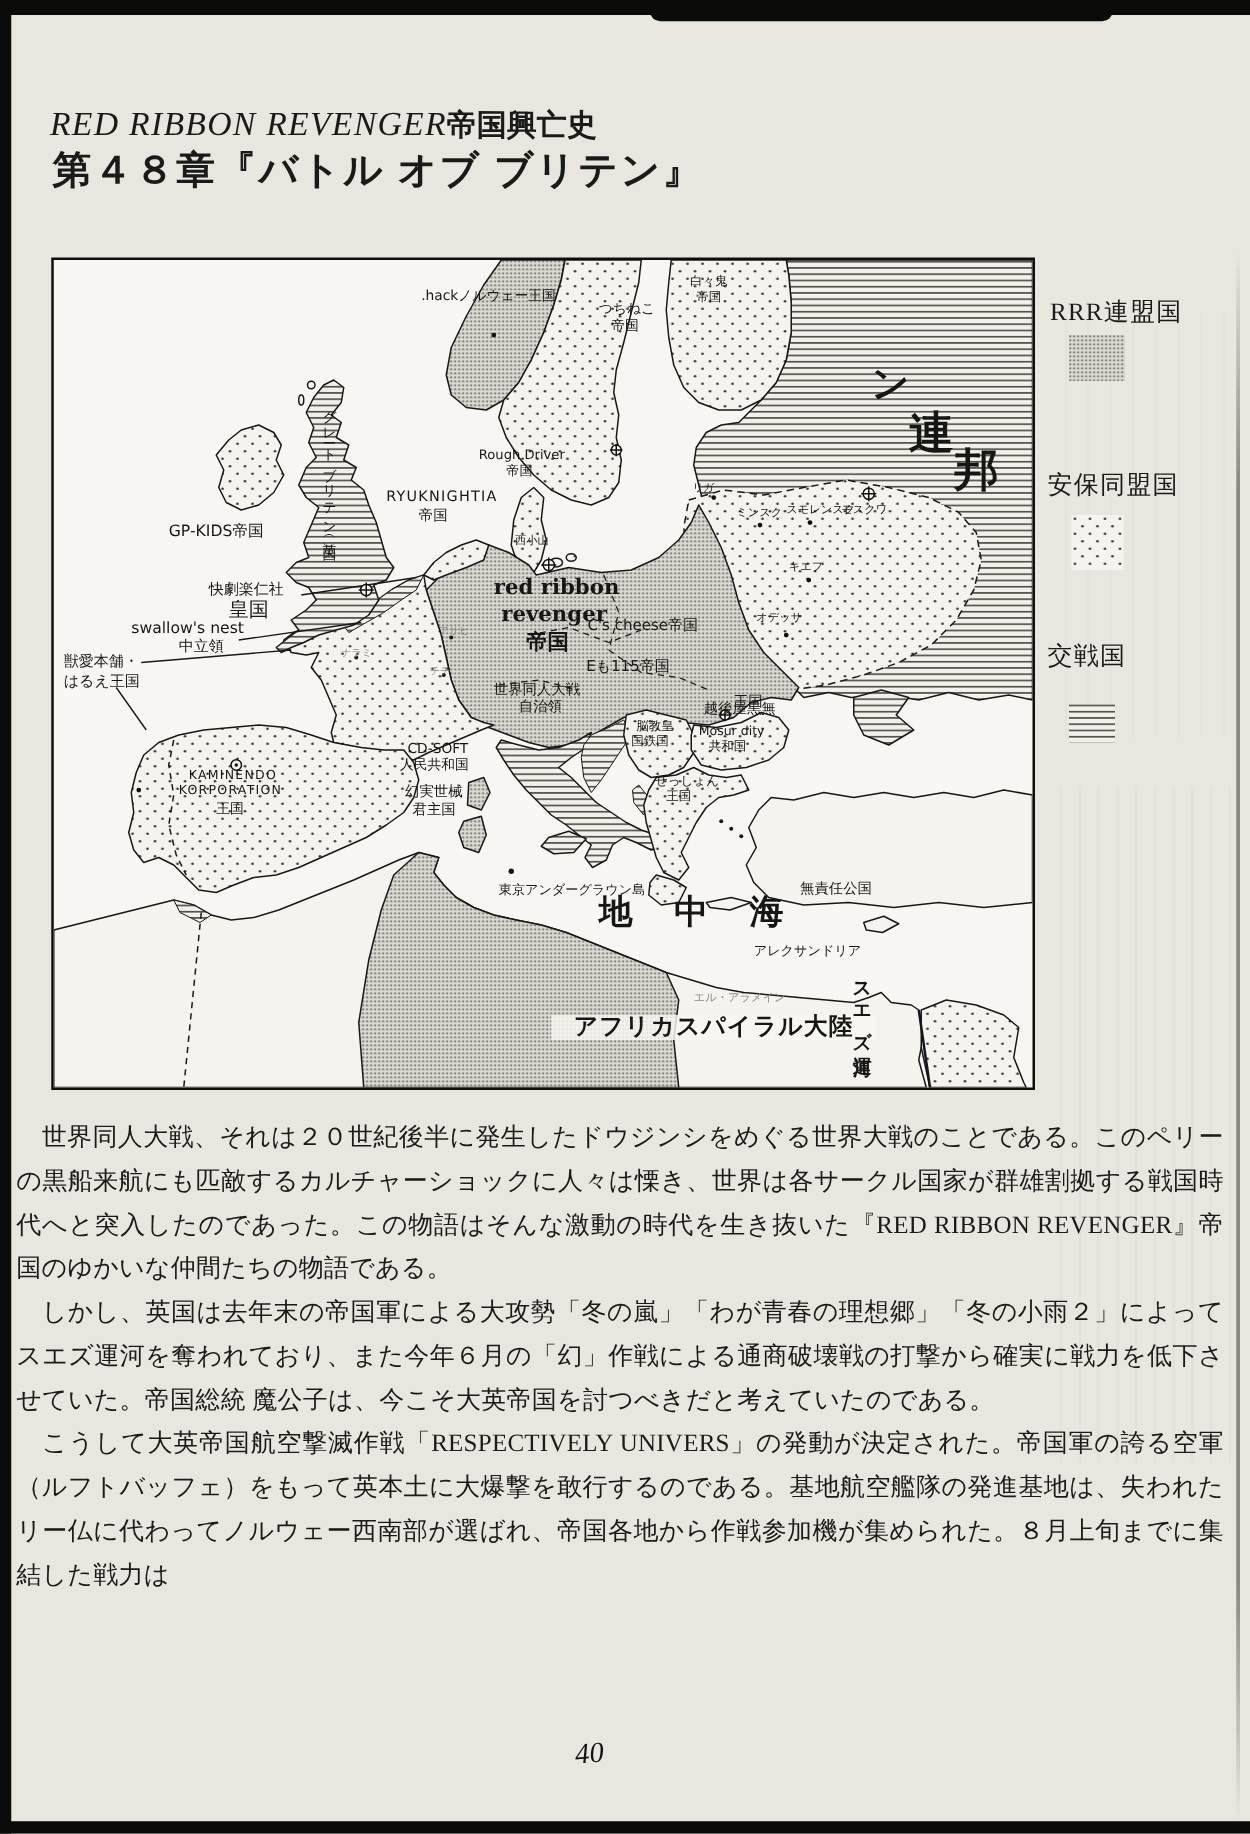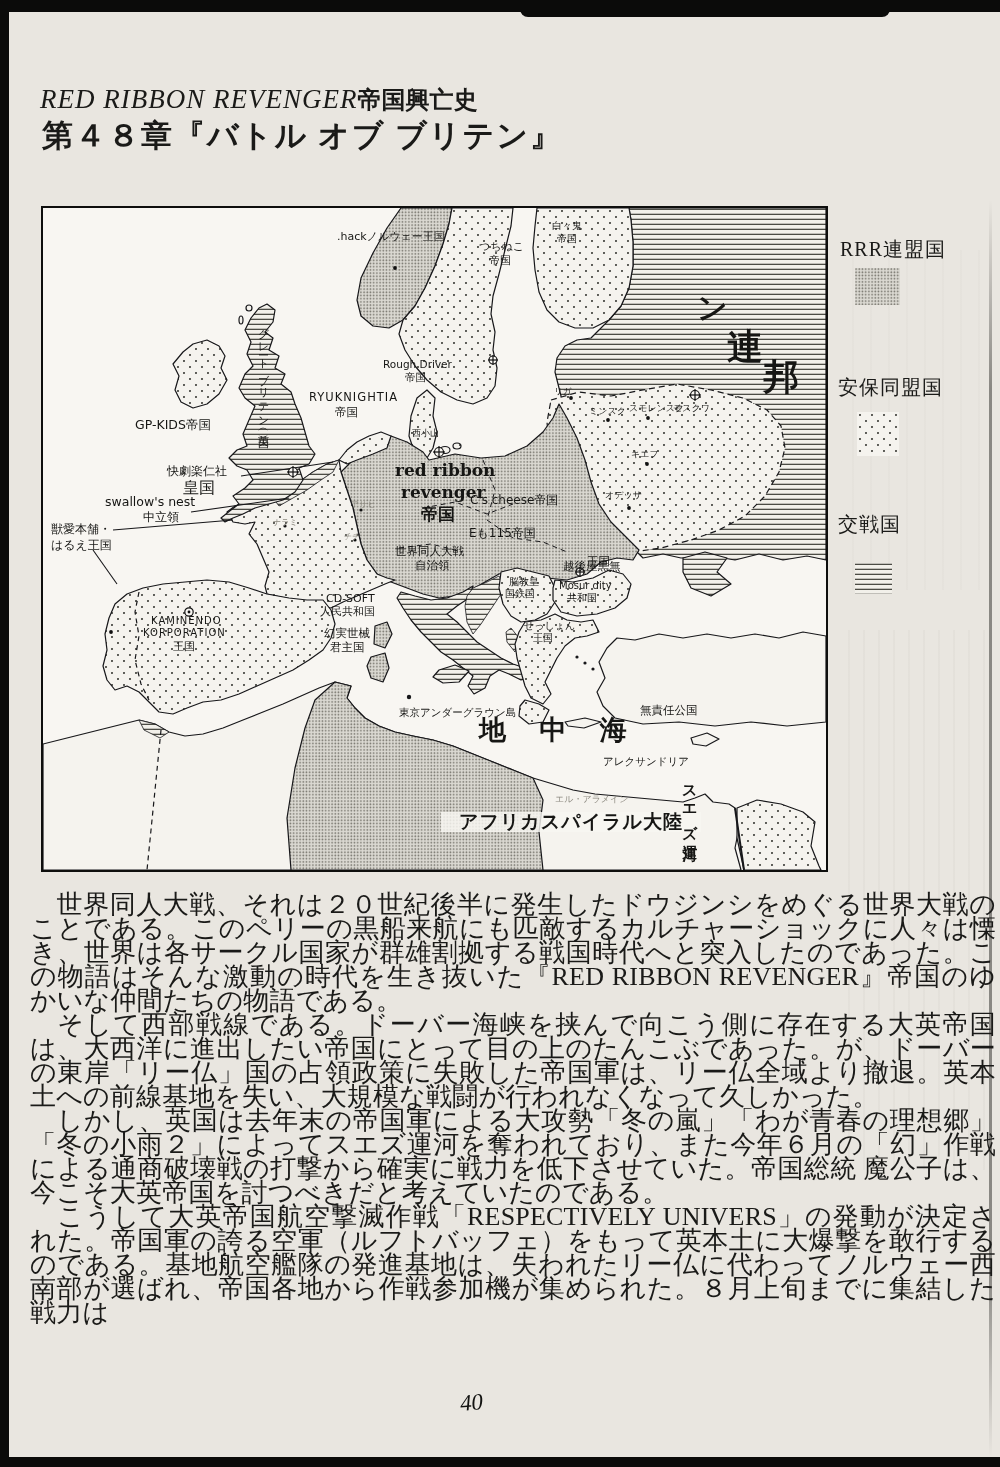--- a/index.html
+++ b/index.html
@@ -37,22 +37,22 @@
   .ms{font-family:"DejaVu Serif","Liberation Serif",serif;font-weight:bold;}
   .mlv{writing-mode:vertical-rl;text-orientation:upright;}
   .faint{color:#8d8a80;}
   .halo{background:rgba(248,246,242,.82);padding:0 18px;margin-left:38px;}
 
   
   .legend-label{position:absolute;font-size:20px;letter-spacing:1px;white-space:nowrap;}
   .swatch{position:absolute;}
 
   
-  .bodytext{position:absolute;left:30px;top:893px;width:966px;
-    font-size:26px;line-height:24px;text-align:justify;letter-spacing:.2px;}
+  .bodytext{position:absolute;left:13px;top:893px;width:966px;
+    font-size:20px;line-height:35px;text-align:justify;letter-spacing:.2px;}
   .bodytext p{margin:0;}
 
   .pagenum{position:absolute;left:460px;top:1390px;font-size:23px;font-style:italic;
     transform:rotate(-5deg);color:#121210;}
 </style>
 </head>
 <body>
 
 <svg style="position:absolute;width:0;height:0" aria-hidden="true">
   <defs>
@@ -280,18 +280,17 @@
       <rect width="42" height="44" fill="url(#pSparse)"></rect>
     </svg>
   <div class="legend-label" style="left:838px;top:511px">交戦国</div>
   <svg class="swatch" style="left:855px;top:563px" width="37" height="31">
       <rect width="37" height="31" fill="url(#pLines)"></rect>
     </svg>
 </div>
 
 <section class="bodytext">
   <p>　世界同人大戦、それは２０世紀後半に発生したドウジンシをめぐる世界大戦のことである。このペリーの黒船来航にも匹敵するカルチャーショックに人々は慄き、世界は各サークル国家が群雄割拠する戦国時代へと突入したのであった。この物語はそんな激動の時代を生き抜いた『RED RIBBON REVENGER』帝国のゆかいな仲間たちの物語である。</p>
-  <p>　そして西部戦線である。ドーバー海峡を挟んで向こう側に存在する大英帝国は、大西洋に進出したい帝国にとって目の上のたんこぶであった。が、ドーバーの東岸「リー仏」国の占領政策に失敗した帝国軍は、リー仏全域より撤退。英本土への前線基地を失い、大規模な戦闘が行われなくなって久しかった。</p>
   <p>　しかし、英国は去年末の帝国軍による大攻勢「冬の嵐」「わが青春の理想郷」「冬の小雨２」によってスエズ運河を奪われており、また今年６月の「幻」作戦による通商破壊戦の打撃から確実に戦力を低下させていた。帝国総統 魔公子は、今こそ大英帝国を討つべきだと考えていたのである。</p>
   <p>　こうして大英帝国航空撃滅作戦「RESPECTIVELY UNIVERS」の発動が決定された。帝国軍の誇る空軍（ルフトバッフェ）をもって英本土に大爆撃を敢行するのである。基地航空艦隊の発進基地は、失われたリー仏に代わってノルウェー西南部が選ばれ、帝国各地から作戦参加機が集められた。８月上旬までに集結した戦力は</p>
 </section>
 
 <div class="pagenum">40</div>
 
 </body></html>

